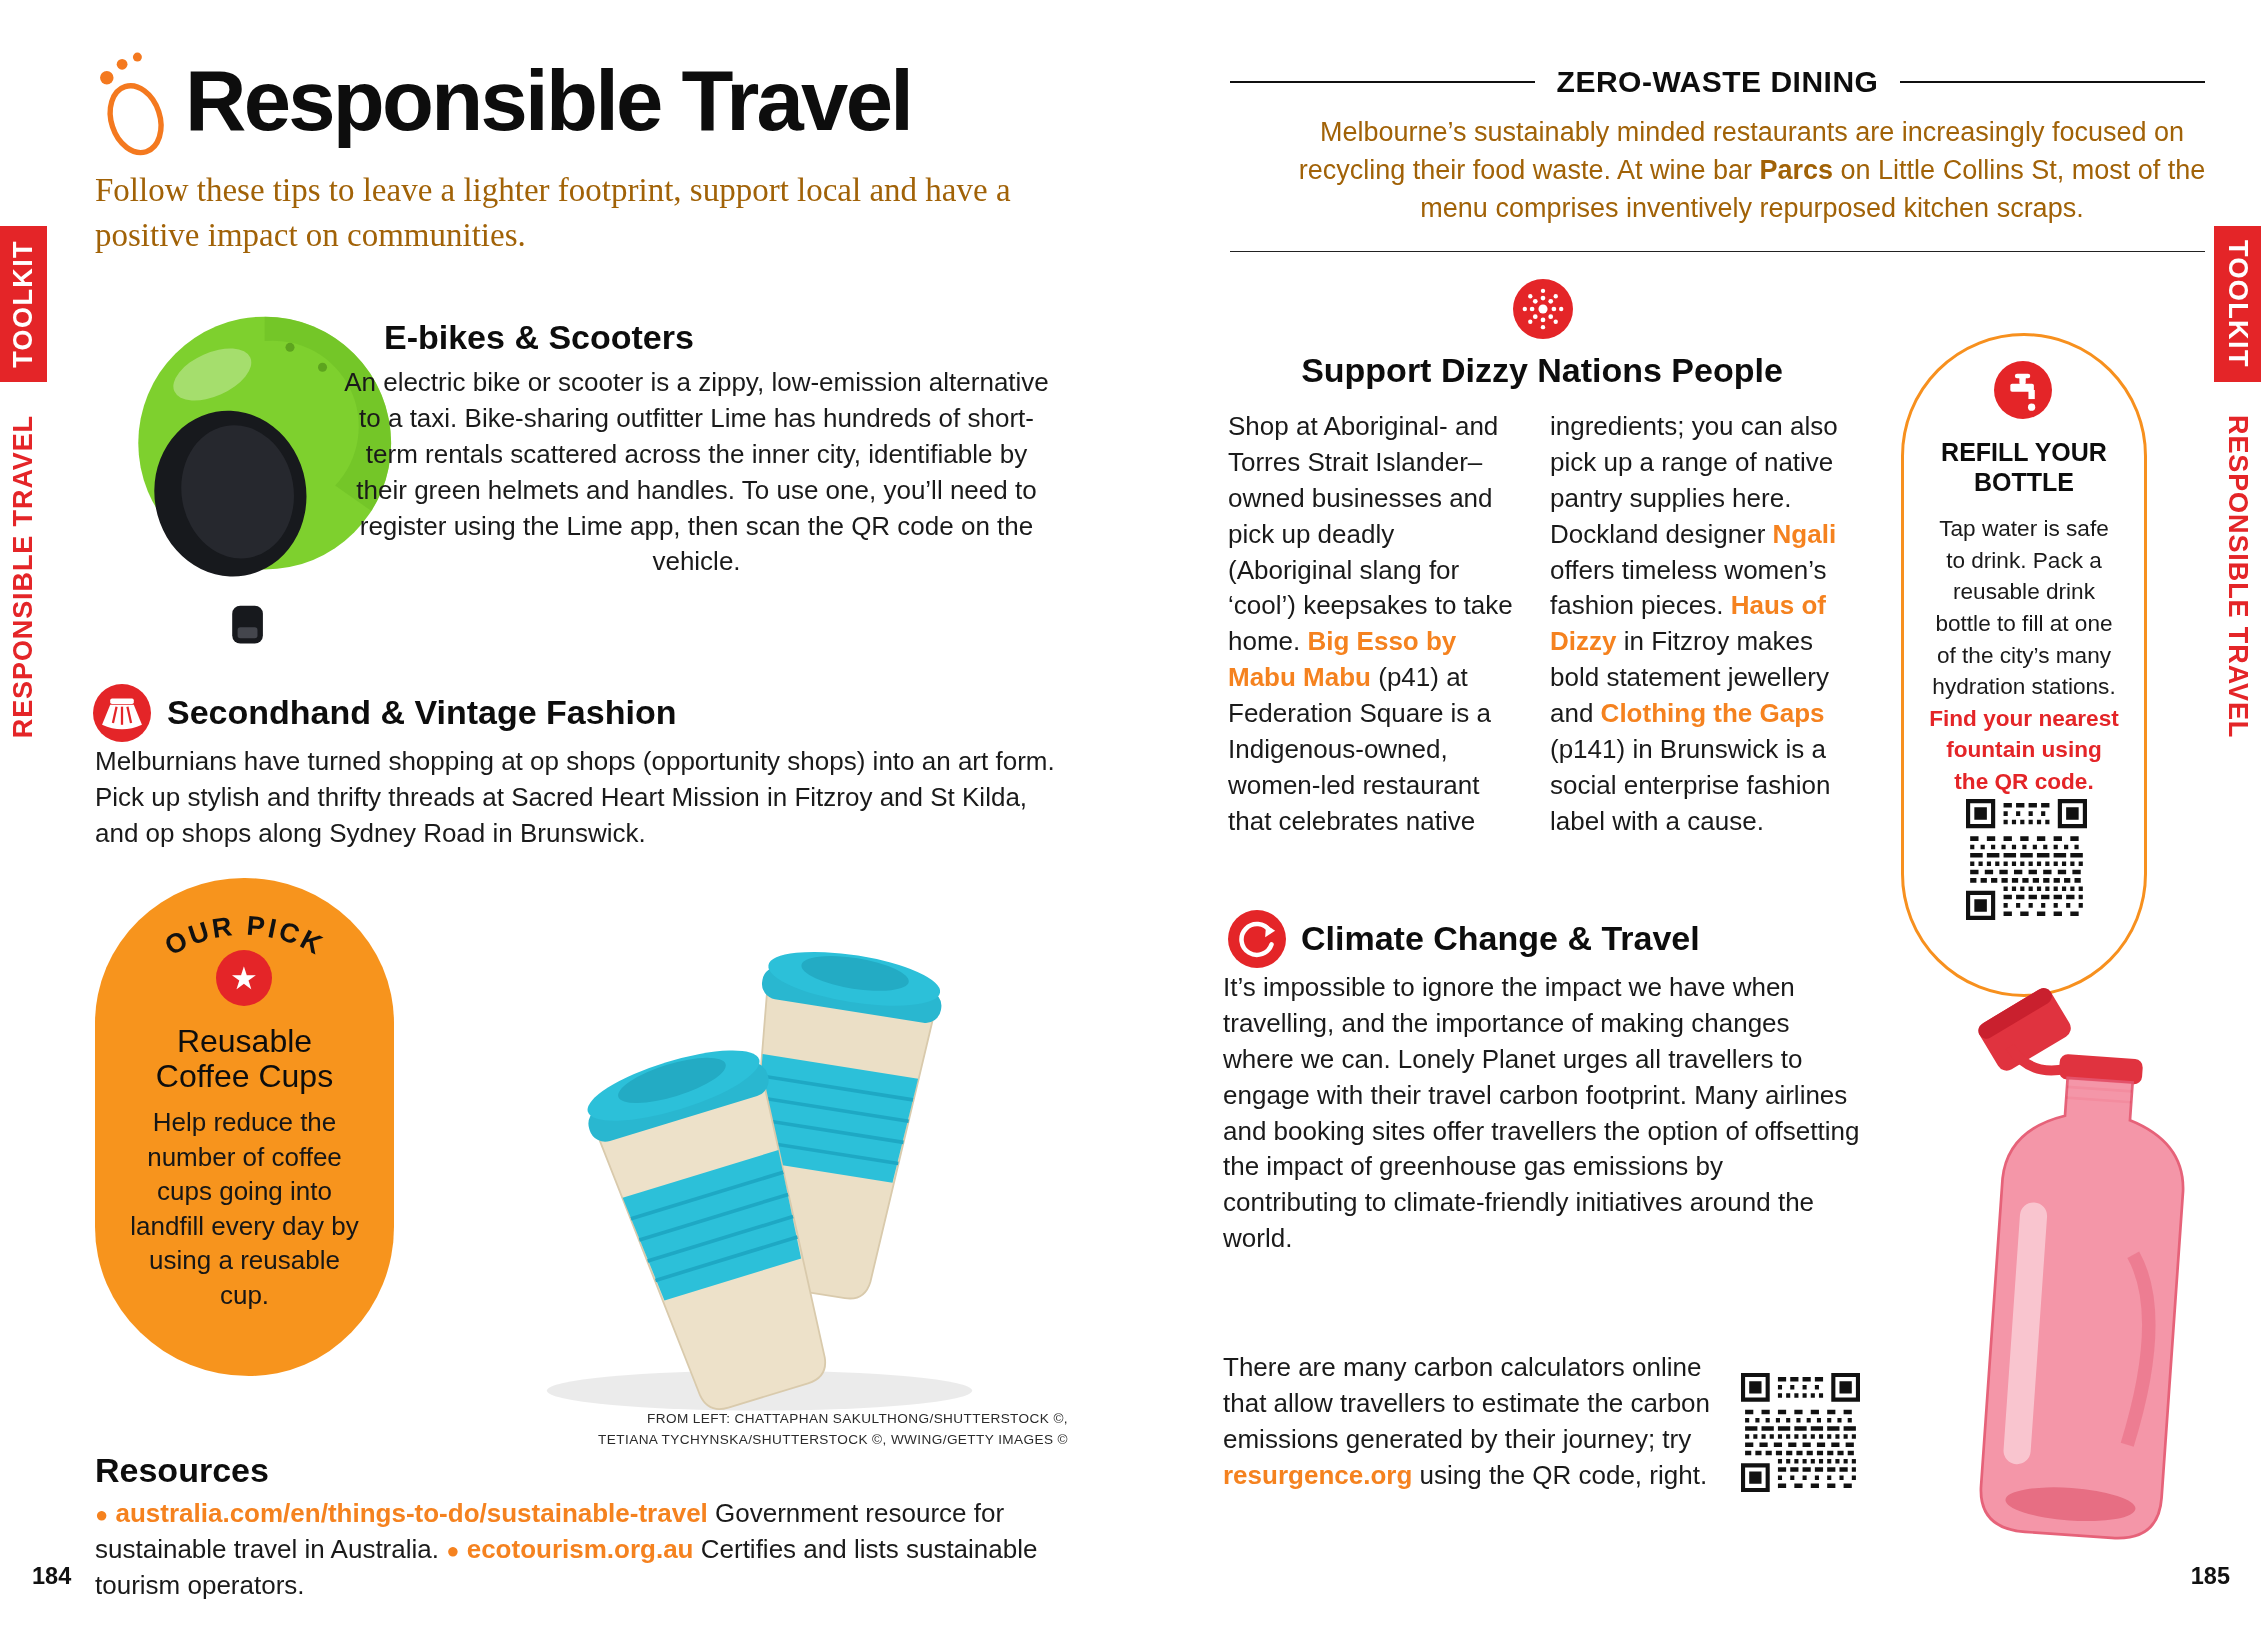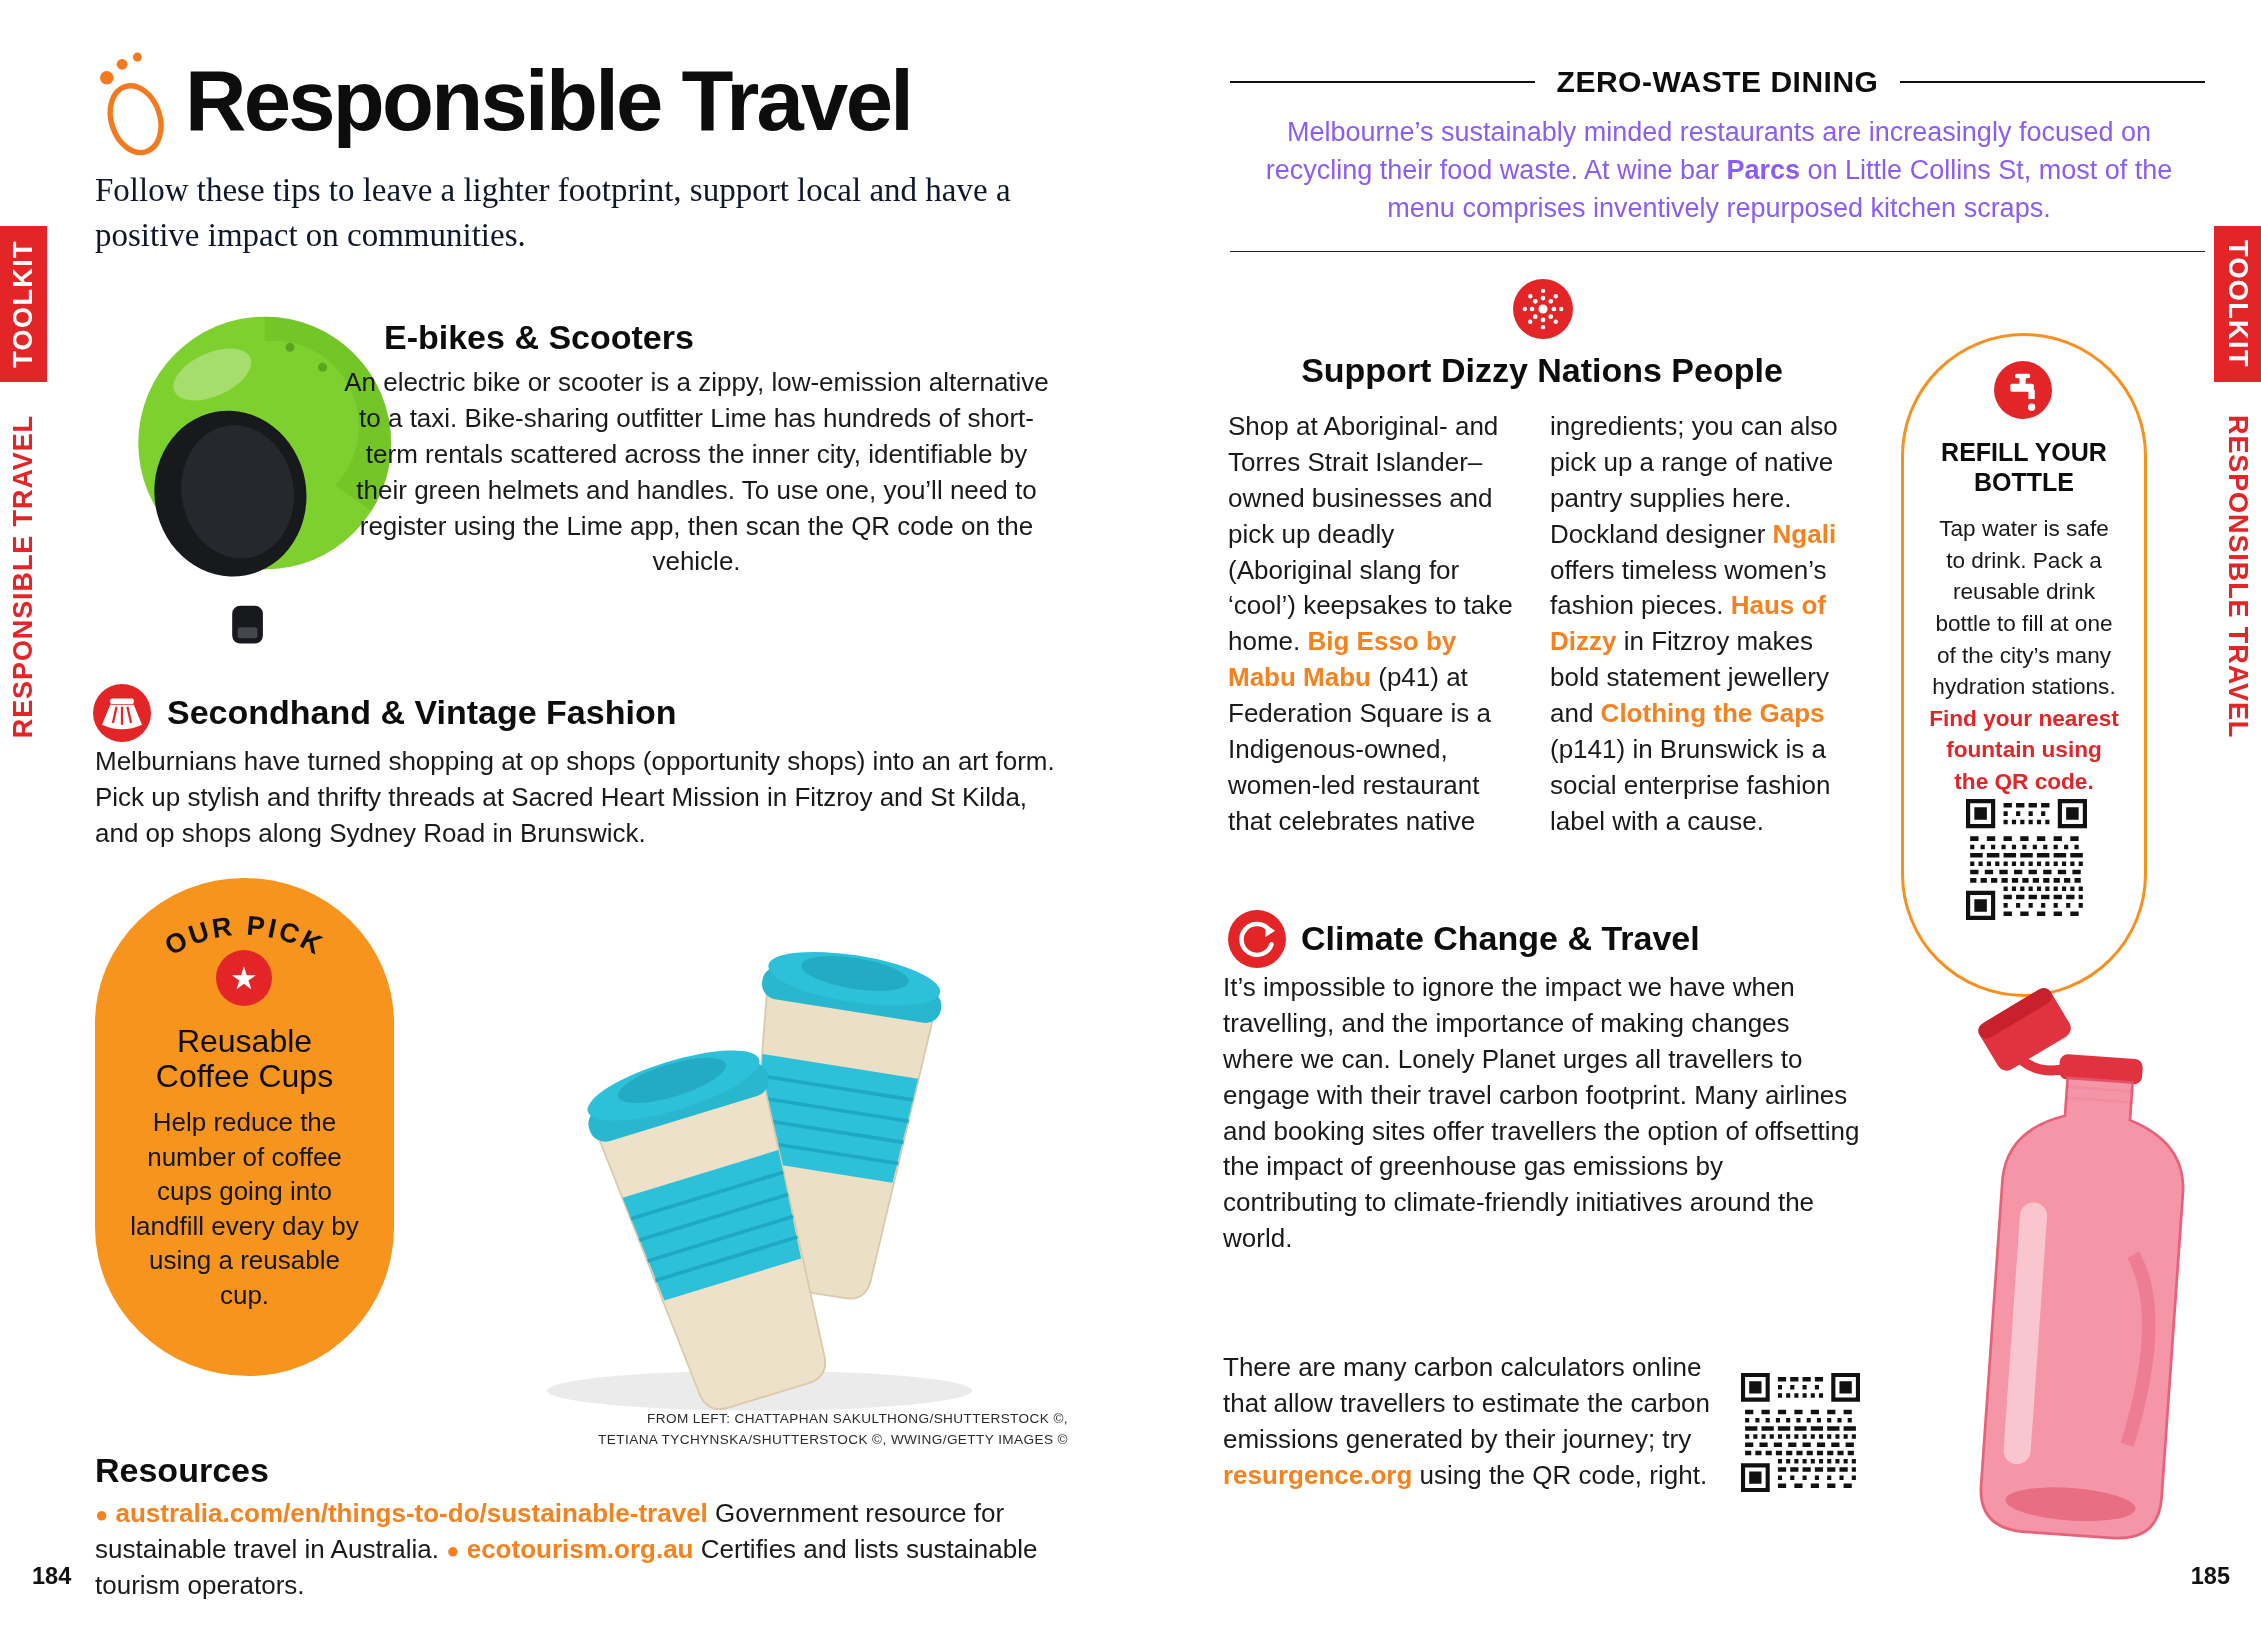--- a/index.html
+++ b/index.html
@@ -10,26 +10,26 @@
 
   
   .vup { writing-mode:vertical-rl; transform:rotate(180deg); }
   .vdn { writing-mode:vertical-rl; }
   .tab { background:#e42528; display:flex; align-items:center; justify-content:center; }
   .tab-text { color:#ffffff; font-weight:700; font-size:27px; letter-spacing:1.4px; }
   .side-label { color:#e42528; font-weight:700; font-size:27px; letter-spacing:0.9px; }
 
   
   .page-title { font-size:85px; font-weight:800; letter-spacing:-2.7px; color:#0d0d0d; }
-  .intro { font-family:"Liberation Serif", serif; font-size:33px; line-height:1.35; color:#0f172a; }
+  .intro { font-family:"Liberation Serif", serif; font-size:33px; line-height:1.35; color:#a16207; }
   .section-h { font-size:34px; font-weight:700; color:#0d0d0d; }
   .body-t { font-size:26px; line-height:1.38; color:#1a1a1a; }
   .orange-link { color:#f5821f; font-weight:700;text-align:right; }
   .red-b { color:#e42528; font-weight:700; }
-  .red-t { color:#8b5cf6; }
+  .red-t { color:#a16207;margin-left:33px; }
   .credit { font-size:13.6px; letter-spacing:0.4px; color:#2b2b2b; line-height:1.55; text-align:right; text-transform:uppercase; }
   .pagenum { font-size:23.5px; font-weight:700; color:#111; }
   .bullet { color:#f5821f; font-size:22px; margin-right:7.2px; }
 
   
   .zw { display:flex; align-items:center; gap:22px; }
   .zw .rule { flex:1; border-top:2.7px solid #101010; }
   .zw-title { font-size:30px; font-weight:700; letter-spacing:0.5px; color:#0d0d0d; white-space:nowrap; }
 
   

